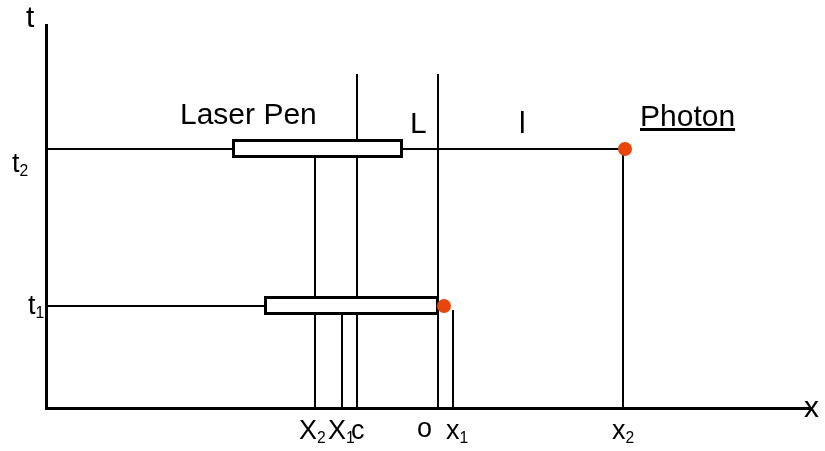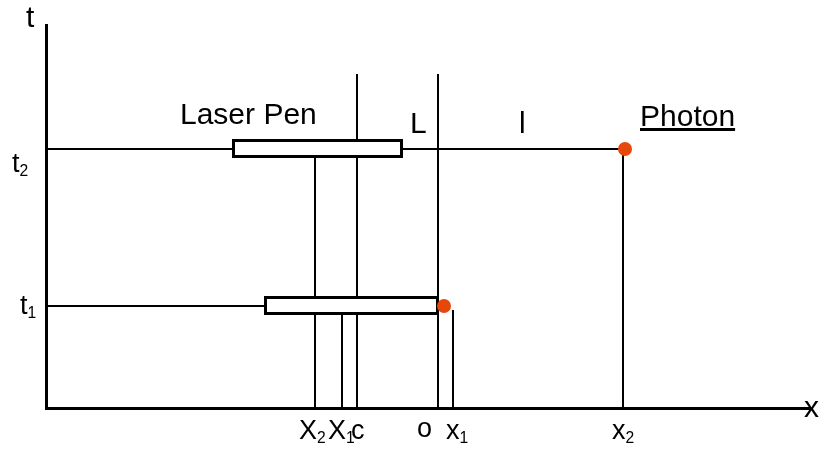--- a/index.html
+++ b/index.html
@@ -70,21 +70,21 @@
 
   <div class="vline axis" style="left:45px; top:24px; width:3px; height:386px;"></div>
   <div class="hline axis" style="left:45px; top:407px; width:765px; height:3px;"></div>
 
   <div class="lbl" style="left:26px; top:2px;">t</div>
   <div class="lbl" style="left:804px; top:392px;">x</div>
 
   <div class="lbl lbl-small" style="left:12px; top:136px;margin-top:14px;">
     <span>t</span><sub>2</sub>
   </div>
-  <div class="lbl lbl-small" style="left:20px; top:292px;">
+  <div class="lbl lbl-small" style="left:28px; top:292px;">
     <span>t</span><sub>1</sub>
   </div>
 
   <div class="lbl" style="left:180px; top:99px;">Laser Pen</div>
   <div class="lbl" style="left:410px; top:108px;">L</div>
   <div class="lbl" style="left:519px; top:108px;">l</div>
   <div class="lbl" style="left:640px; top:101px;text-decoration:underline;">Photon</div>
 
   <div class="lbl lbl-small" style="left:299px; top:417px;">
     <span>X</span><sub>2</sub>

